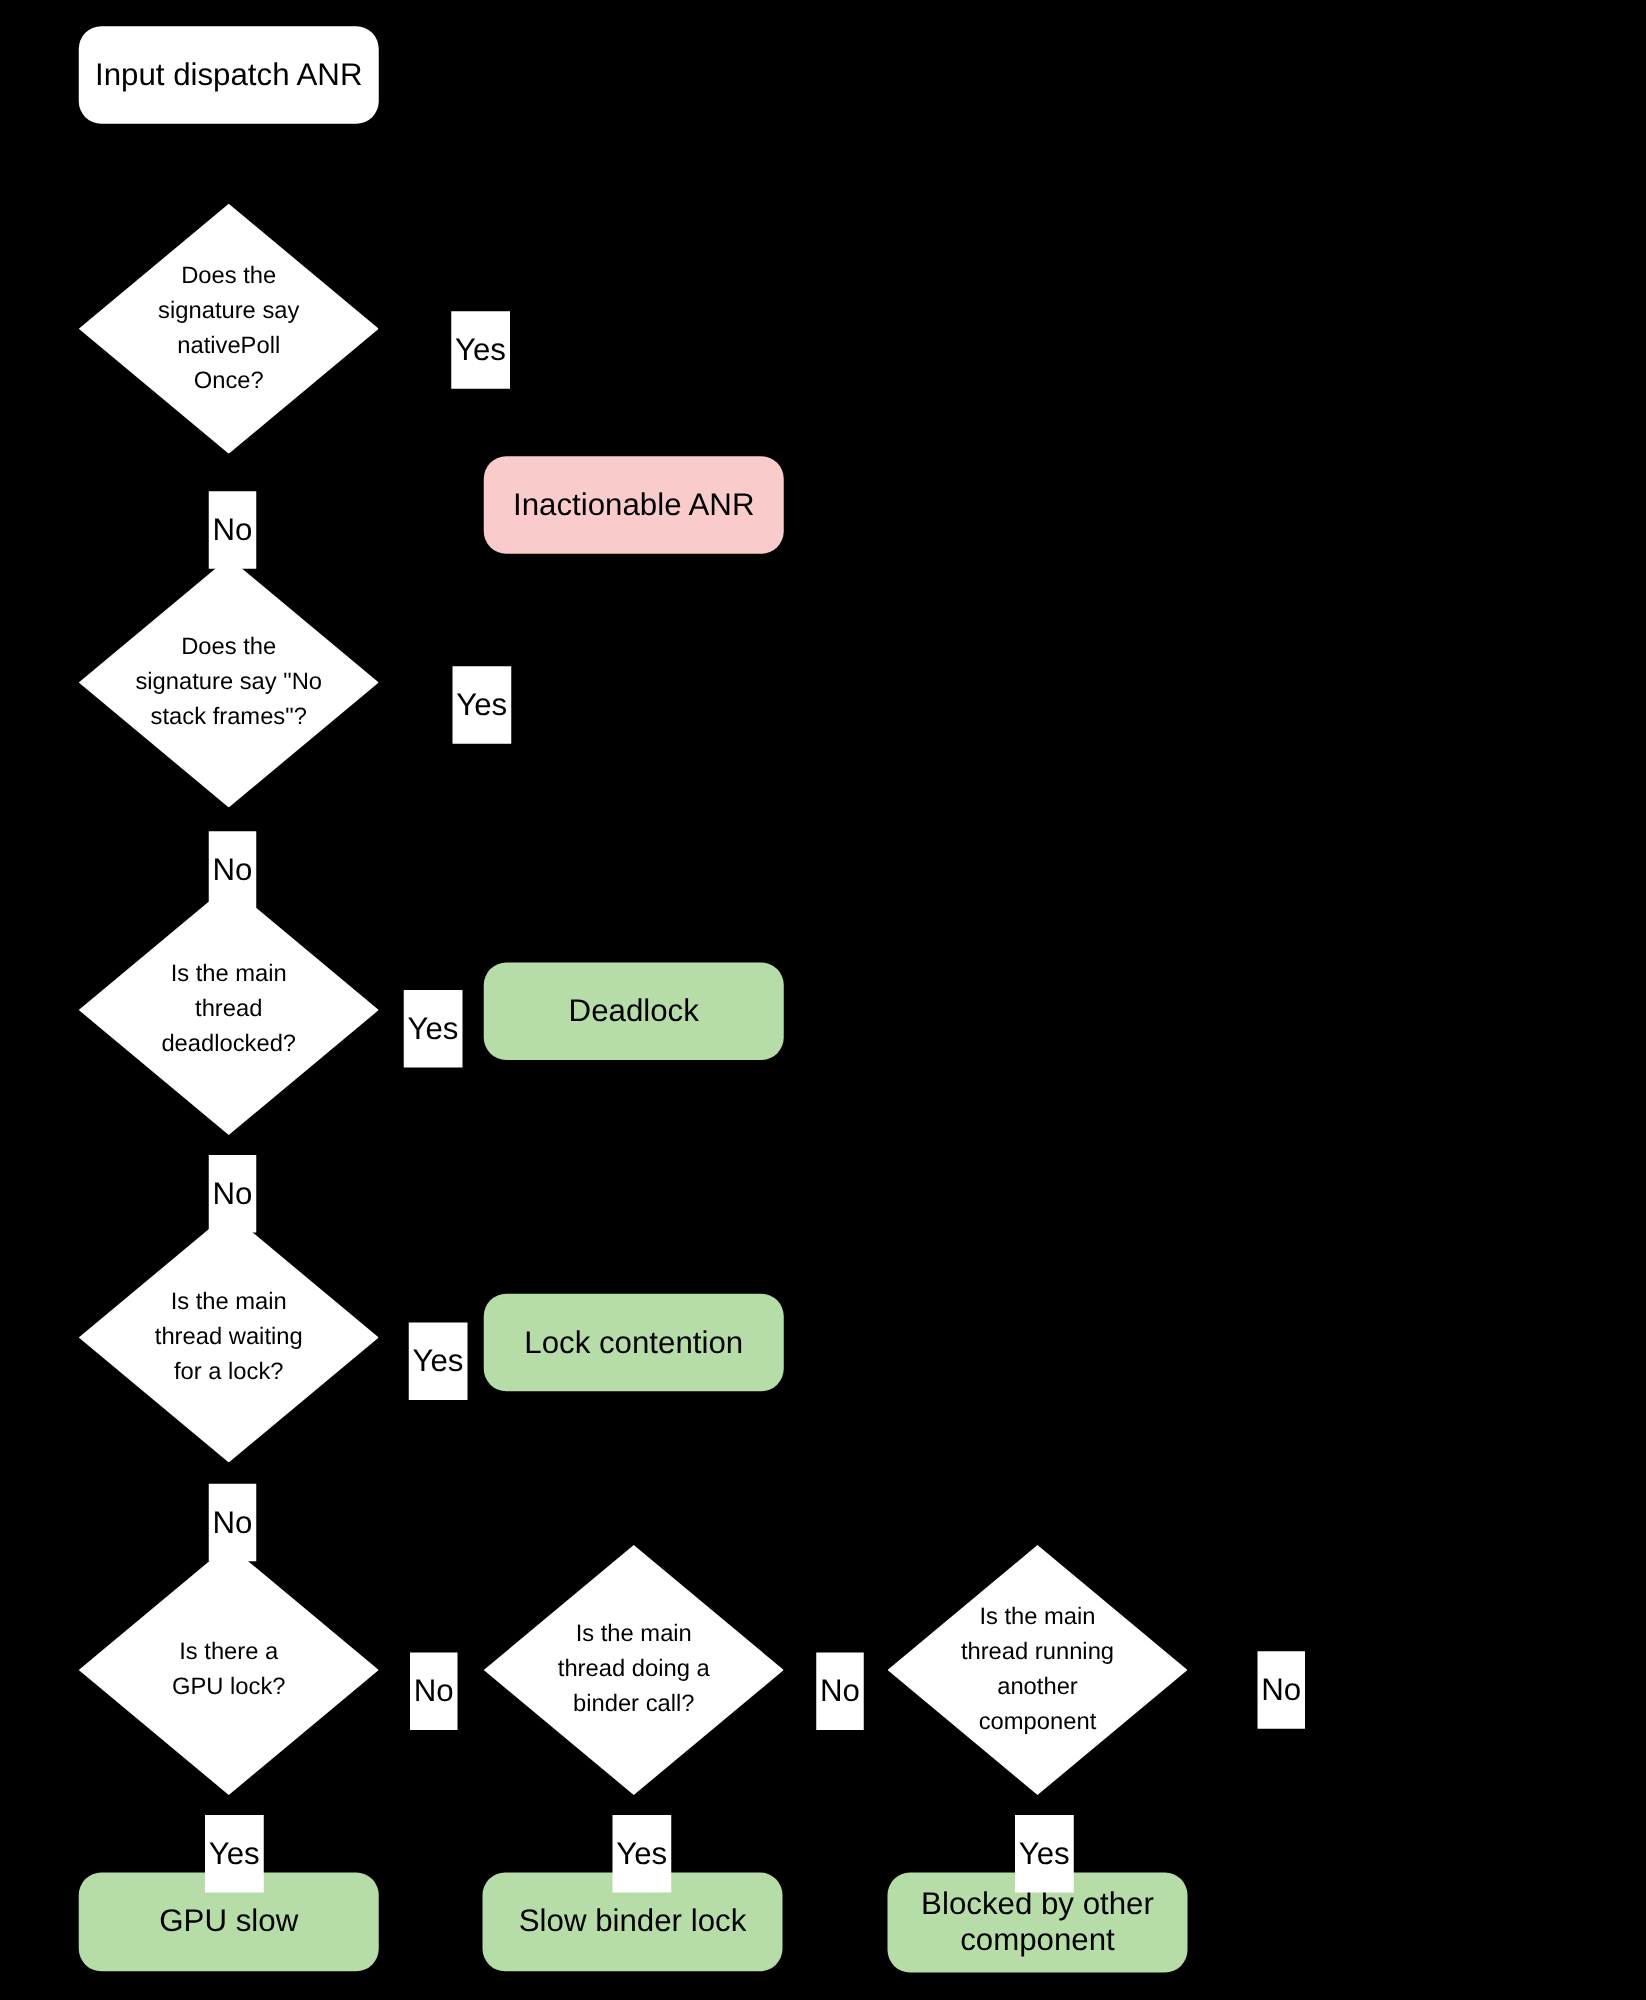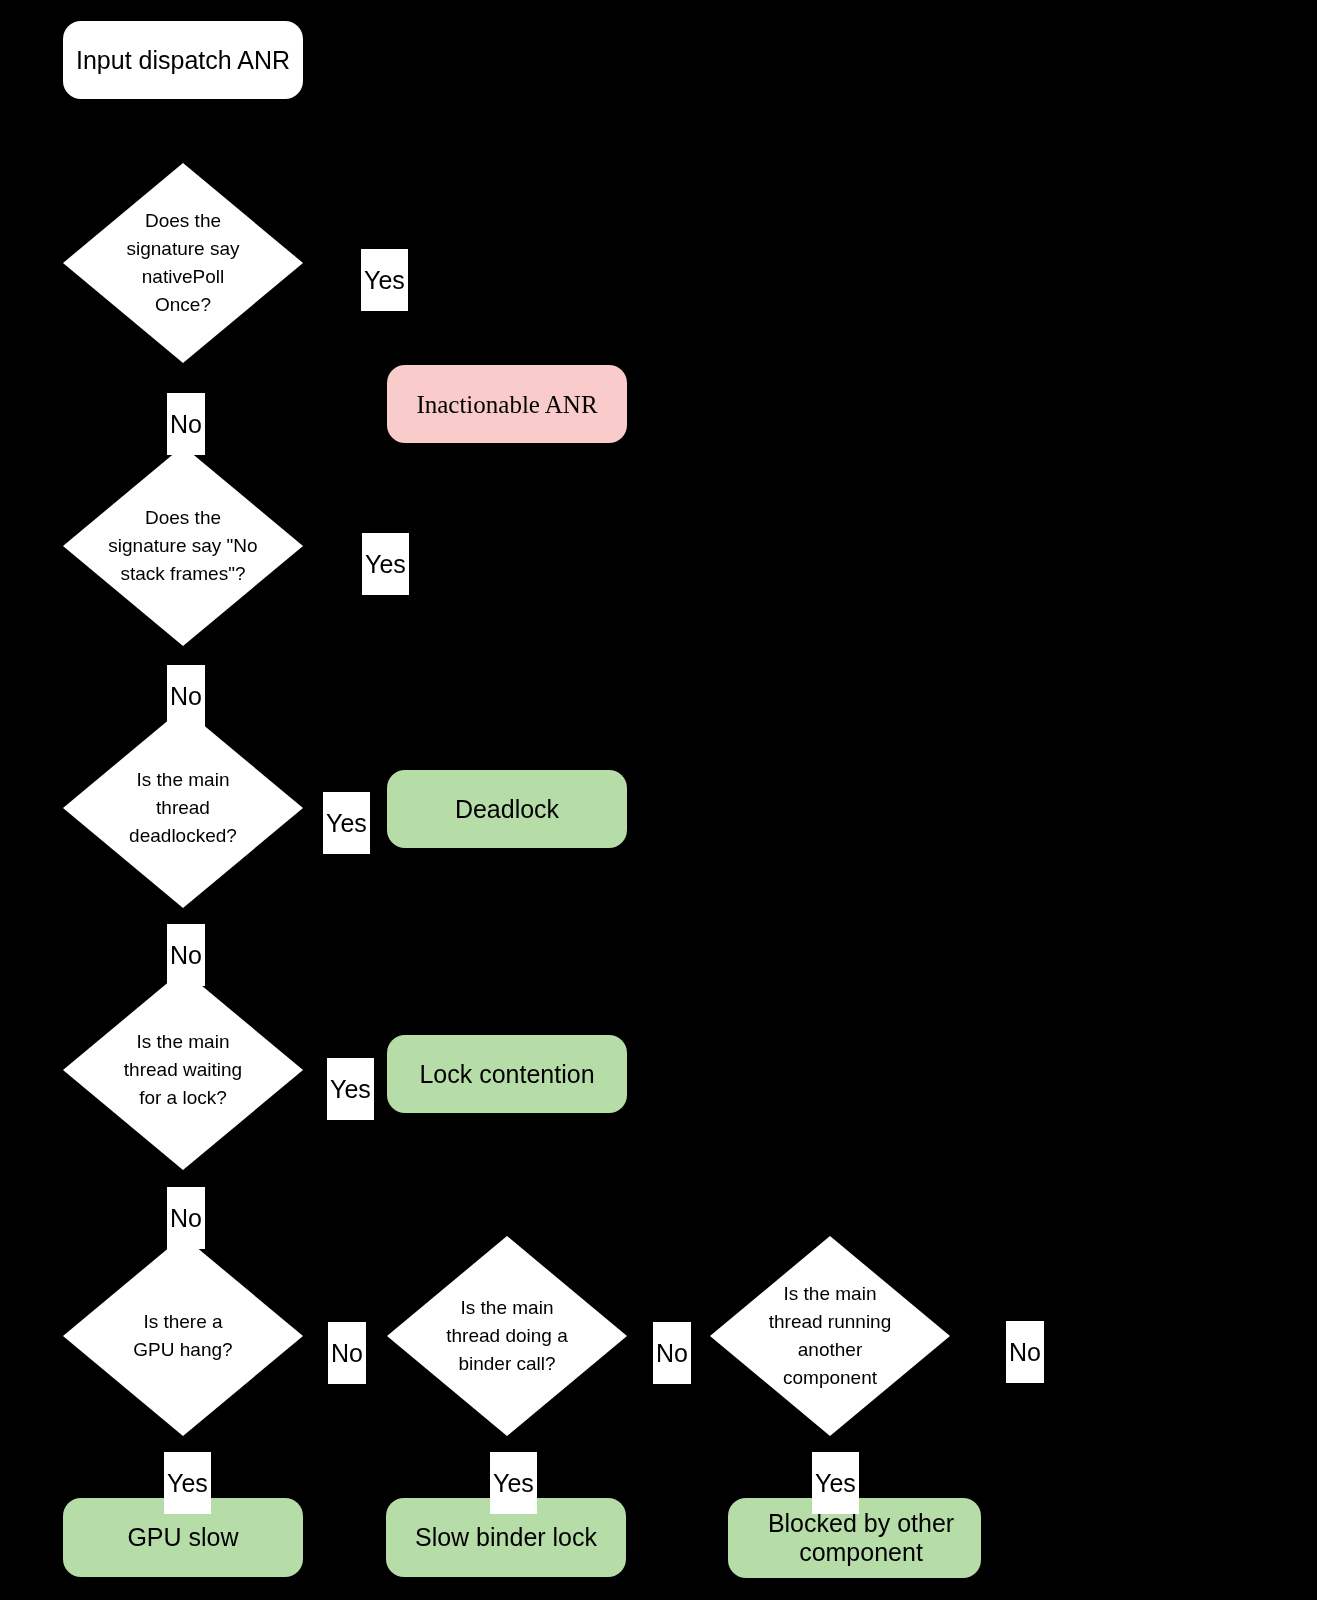--- a/index.html
+++ b/index.html
@@ -30,21 +30,21 @@
     justify-content: center;
     text-align: center;
     font-size: 25px;
     line-height: 29px;
     white-space: pre-line;
     width: 240px;
     height: 78px;
   }
   .rect-node.start   { background: var(--node_fill, #ffffff); }
   .rect-node.good    { background: var(--outcome_positive, #b6dca8); }
-  .rect-node.bad     { background: var(--outcome_negative, #f9cccb); font-family: Liberation Serif, serif; }
+  .rect-node.bad     { background: var(--outcome_negative, #f9cccb); }
   .diamond {
     position: absolute;
     width: 240px;
     height: 200px;
     background: var(--node_fill, #ffffff);
     clip-path: polygon(50% 0, 100% 50%, 50% 100%, 0 50%);
     display: flex;
     align-items: center;
     justify-content: center;
     text-align: center;
@@ -105,21 +105,21 @@
 
   <div class="diamond" style="left:23px; top:708px;">Is the main
 thread
 deadlocked?</div>
 
   <div class="diamond" style="left:23px; top:970px;">Is the main
 thread waiting
 for a lock?</div>
 
   <div class="diamond" style="left:23px; top:1236px;">Is there a
-GPU hang?</div>
+GPU lock?</div>
 
   <div class="diamond" style="left:347px; top:1236px;">Is the main
 thread doing a
 binder call?</div>
 
   <div class="diamond" style="left:670px; top:1236px;">Is the main
 thread running
 another
 component</div>
 
@@ -127,21 +127,21 @@
 
   <div class="rect-node good" style="left:347px; top:770px;">Deadlock</div>
 
   <div class="rect-node good" style="left:347px; top:1035px;">Lock contention</div>
 
 
   <div class="rect-node good" style="left:23px; top:1498px; height:79px;">GPU slow</div>
 
   <div class="rect-node good" style="left:346px; top:1498px; height:79px;">Slow binder lock</div>
 
-  <div class="rect-node good" style="left:688px; top:1498px; height:80px;padding-left:13px;">Blocked by other
+  <div class="rect-node good" style="left:670px; top:1498px; height:80px;">Blocked by other
 component</div>
 
   <div class="edge-label" style="left:321px; top:249px;">Yes</div>
   <div class="edge-label" style="left:322px; top:533px;">Yes</div>
   <div class="edge-label" style="left:283px; top:792px;">Yes</div>
   <div class="edge-label" style="left:287px; top:1058px;">Yes</div>
   <div class="edge-label" style="left:124px; top:1452px;">Yes</div>
   <div class="edge-label" style="left:450px; top:1452px;">Yes</div>
   <div class="edge-label" style="left:772px; top:1452px;">Yes</div>
 

